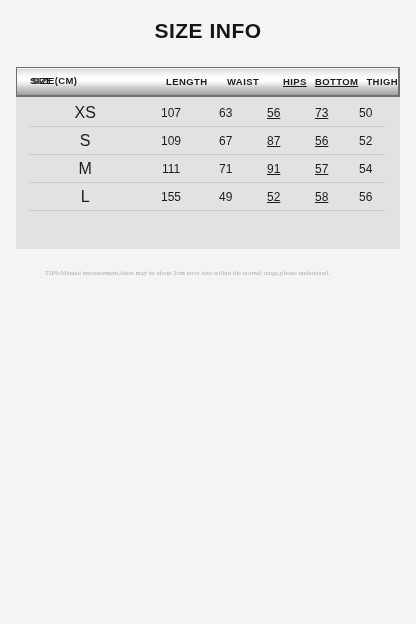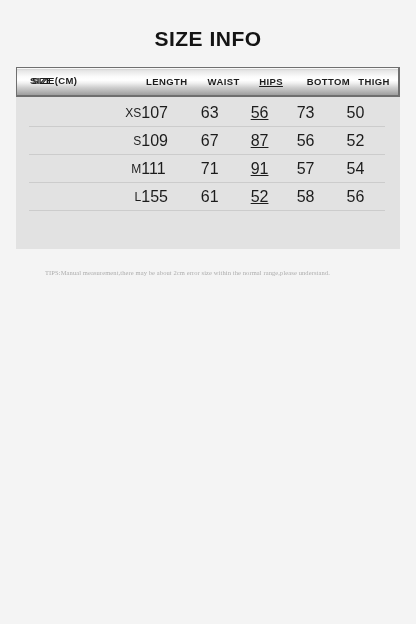--- a/index.html
+++ b/index.html
@@ -17,21 +17,21 @@
     position: relative;
   }
 
   
   .page-title {
     text-align: center;
     font-size: 21px;
     font-weight: bold;
     color: #141414;
     letter-spacing: 0.5px;
-    padding-top: 28px;
+    padding-top: 20px;
     line-height: 1;
     font-family: "Liberation Sans", sans-serif;
   }
 
   
   .size-card {
     position: absolute;
     left: 16px;
     top: 67px;
     width: 384px;
@@ -69,31 +69,31 @@
     left: 0; right: 0; top: 0;
     height: 1px;
     background: rgba(255,255,255,0.85);
   }
 
   .hcell {
     font-size: 9.5px;
     font-weight: bold;
     color: #1c1c1c;
     letter-spacing: 0.4px;
-    text-align: left;
+    text-align: right;
     white-space: nowrap;
     font-family: "Liberation Sans", sans-serif;
   }
 
   
   .c-size   { width: 130px; text-align: left; padding-left: 13px; }
   .c-length { width: 62px; }
   .c-waist  { width: 52px; }
   .c-hips   { width: 48px; text-decoration: underline; }
-  .c-bottom { width: 52px; }
+  .c-bottom { width: 52px; text-decoration: underline; }
   .c-thigh  { width: 40px; }
 
   
   .size-label-stack {
     position: relative;
     display: inline-block;
     height: 11px;
     line-height: 11px;
   }
   .size-label-stack .lay {
@@ -117,29 +117,30 @@
   }
   .row {
     display: flex;
     align-items: center;
     height: 28px;
     border-bottom: 1px solid #cccccc;
     margin: 0 13px 0 13px;
     width: 356px;
   }
   .row .cell {
-    font-size: 16px;
+    font-size: 12px;
     color: #1c1c1c;
+    text-align: center;
     font-family: "Liberation Sans", sans-serif;
   }
   .row .c-size {
     padding-left: 0;
     width: 117px;
-    text-align: right;
-    font-size: 12px;
+    text-align: center;
+    font-size: 16px;
   }
 
   
   .tips {
     position: absolute;
     left: 29px;
     top: 202px;
     width: 350px;
     font-size: 6.5px;
     color: #adadad;
@@ -194,21 +195,21 @@
       <div class="cell c-length">111</div>
       <div class="cell c-waist">71</div>
       <div class="cell c-hips">91</div>
       <div class="cell c-bottom">57</div>
       <div class="cell c-thigh">54</div>
     </div>
 
     <div class="row">
       <div class="cell c-size">L</div>
       <div class="cell c-length">155</div>
-      <div class="cell c-waist">61</div>
+      <div class="cell c-waist">49</div>
       <div class="cell c-hips">52</div>
       <div class="cell c-bottom">58</div>
       <div class="cell c-thigh">56</div>
     </div>
 
   </div>
 
   <div class="tips">TIPS:Manual measurement,there may  be about 2cm error size within the normal range,please understand.</div>
 
 </div>

